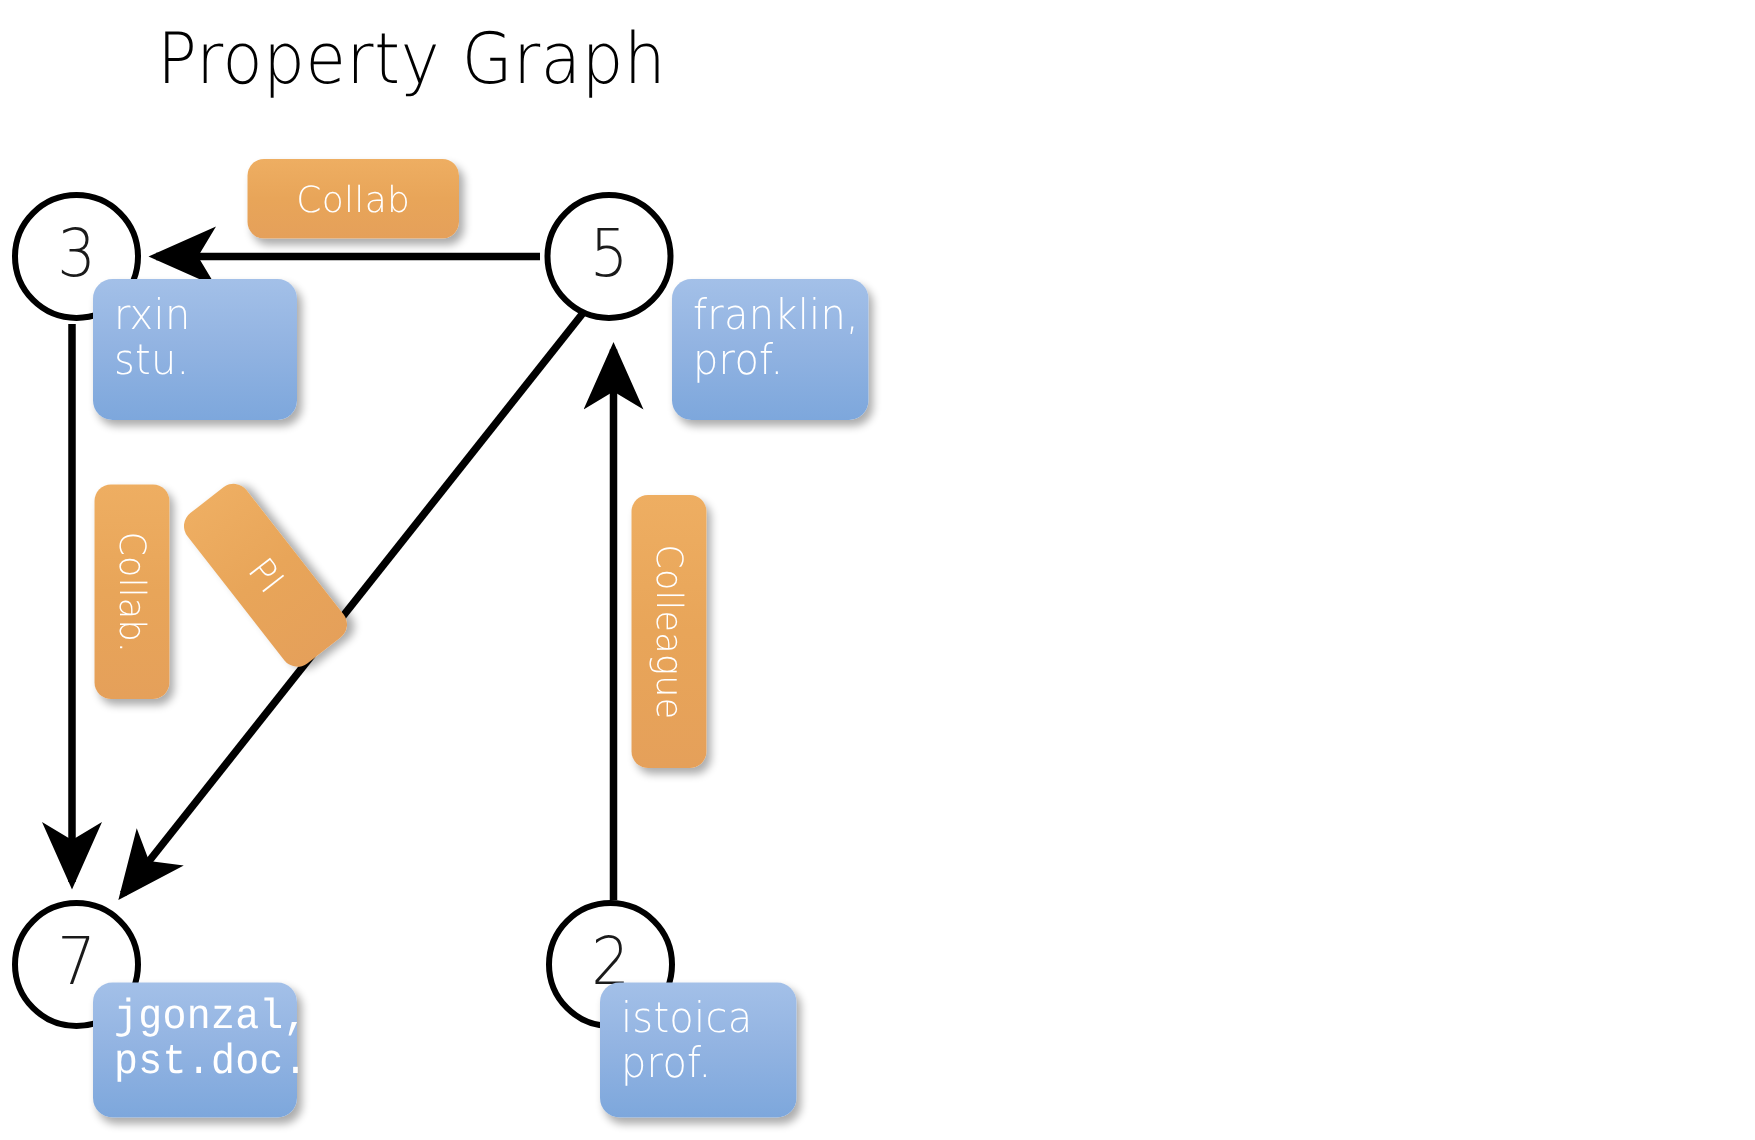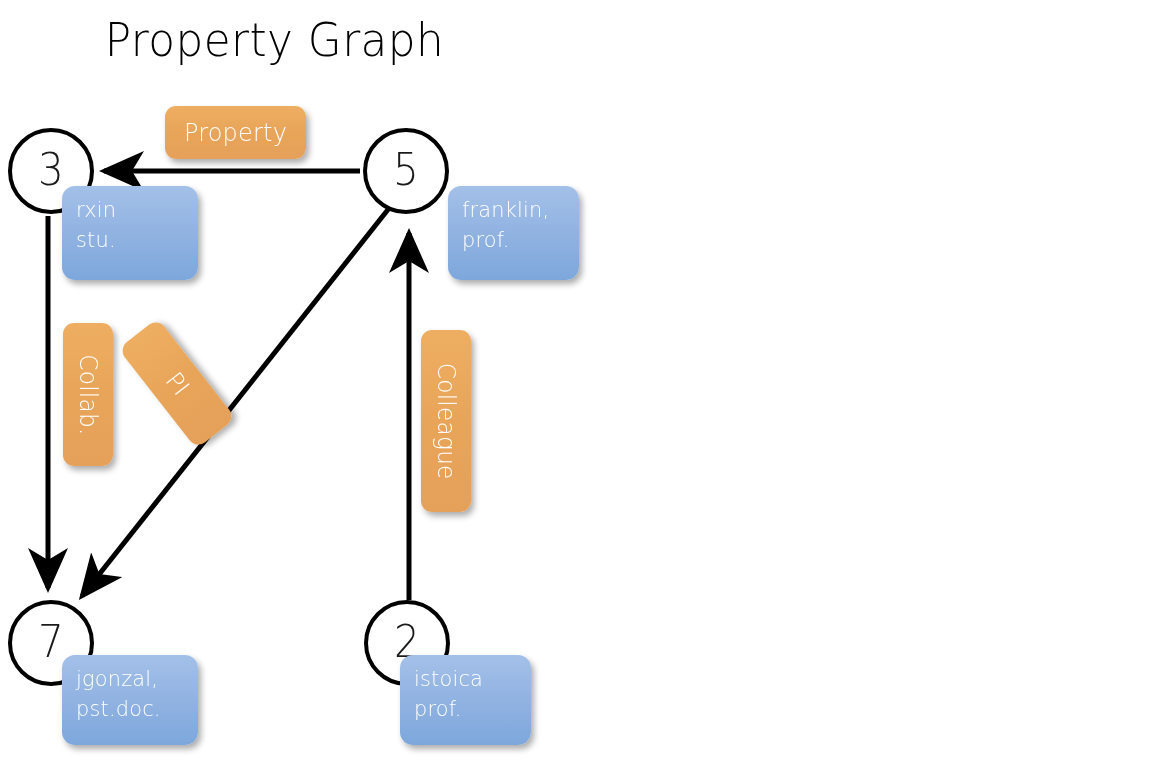--- a/index.html
+++ b/index.html
@@ -61,21 +61,21 @@
   .node span { transform: translateY(-2px) scaleX(0.92); }
 
   .vbox {
     position: absolute;
     border-radius: 13px;
     background: linear-gradient(to bottom, #a3c0e8 0%, #93b4e2 45%, #7da7dc 100%);
     box-shadow: 3px 4px 6px rgba(0,0,0,0.33);
     color: #ffffff;
     font-family: "DejaVu Sans", sans-serif;
     font-weight: 300;
-    font-size: 22px;
+    font-size: 28px;
     line-height: 30px;
     padding: 9px 0 0 14px;
     box-sizing: border-box;
     letter-spacing: 0.2px;
   }
   .vbox .l { display: block; transform: scaleX(0.95); transform-origin: left center;}
 
   .ebox {
     position: absolute;
     border-radius: 11px;
@@ -145,31 +145,31 @@
   </div>
 
   <div class="vbox" style="left:62px; top:186px; width:136px; height:94px;">
     <span class="l">rxin</span>
     <span class="l">stu.</span>
   </div>
   <div class="vbox" style="left:448px; top:186px; width:131px; height:94px;">
     <span class="l">franklin,</span>
     <span class="l">prof.</span>
   </div>
-  <div class="vbox" style="left:62px; top:655px; width:136px; height:90px;">
+  <div class="vbox" style="left:62px; top:655px; width:136px; height:90px;font-family:Liberation Mono, monospace;">
     <span class="l">jgonzal,</span>
     <span class="l">pst.doc.</span>
   </div>
   <div class="vbox" style="left:400px; top:655px; width:131px; height:90px;">
     <span class="l">istoica</span>
     <span class="l">prof.</span>
   </div>
 
   <div class="ebox" style="left:165px; top:106px; width:141px; height:53px;">
-    <span>Property</span>
+    <span>Collab</span>
   </div>
 
   <div class="ebox vertical" style="left:63px; top:323px; width:50px; height:143px;">
     <span>Collab.</span>
   </div>
 
   <div class="ebox vertical" style="left:152px; top:320px; width:50px; height:127px;
               transform: rotate(-38deg); transform-origin: center center;">
     <span>PI</span>
   </div>

